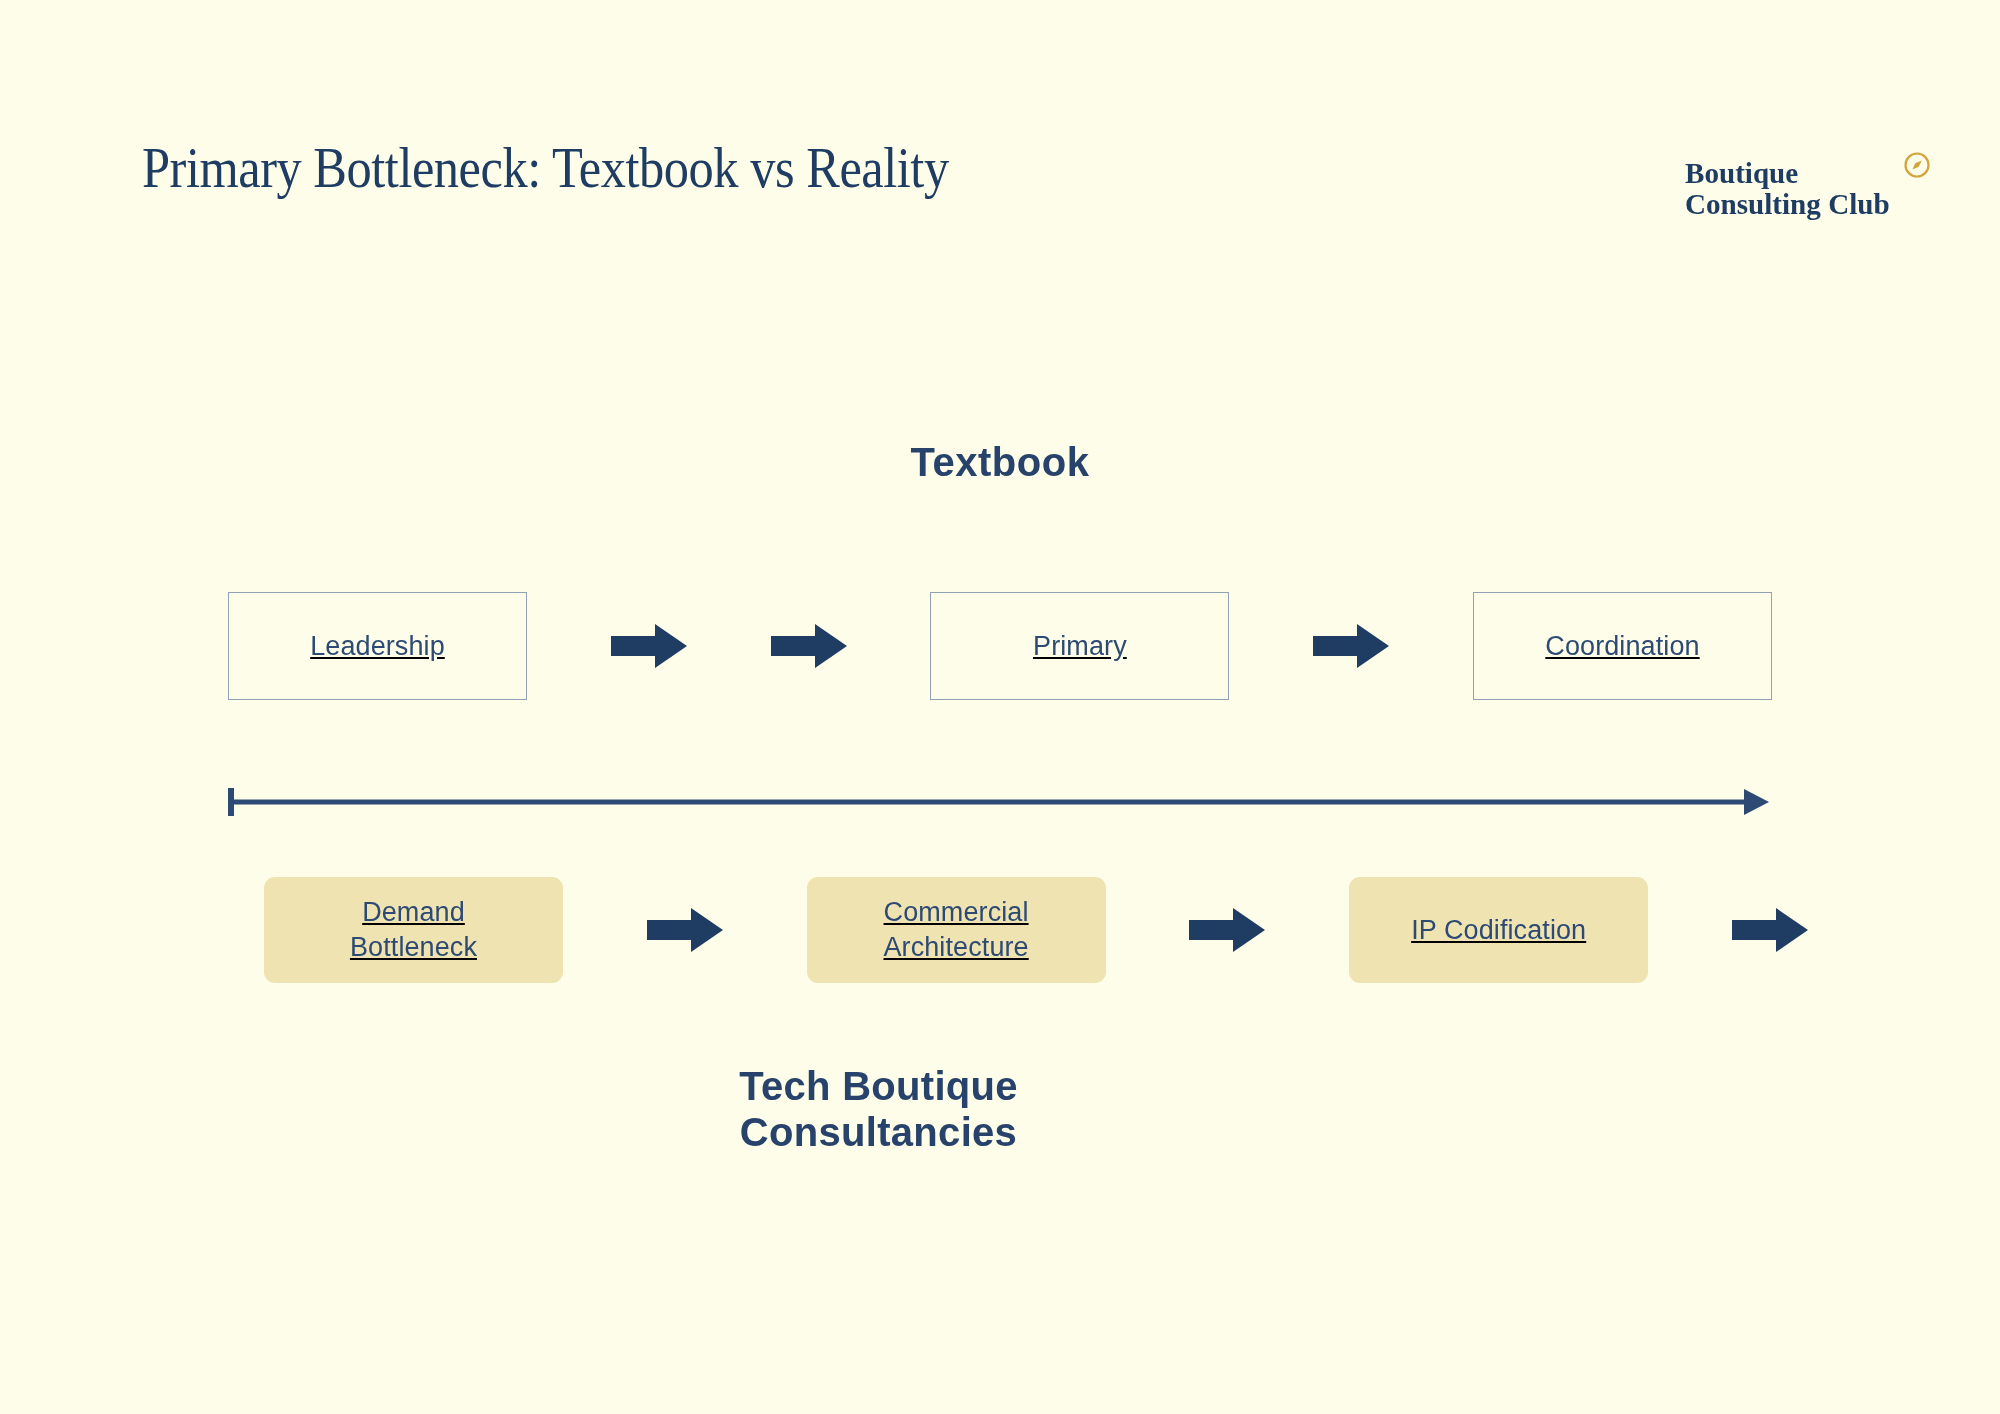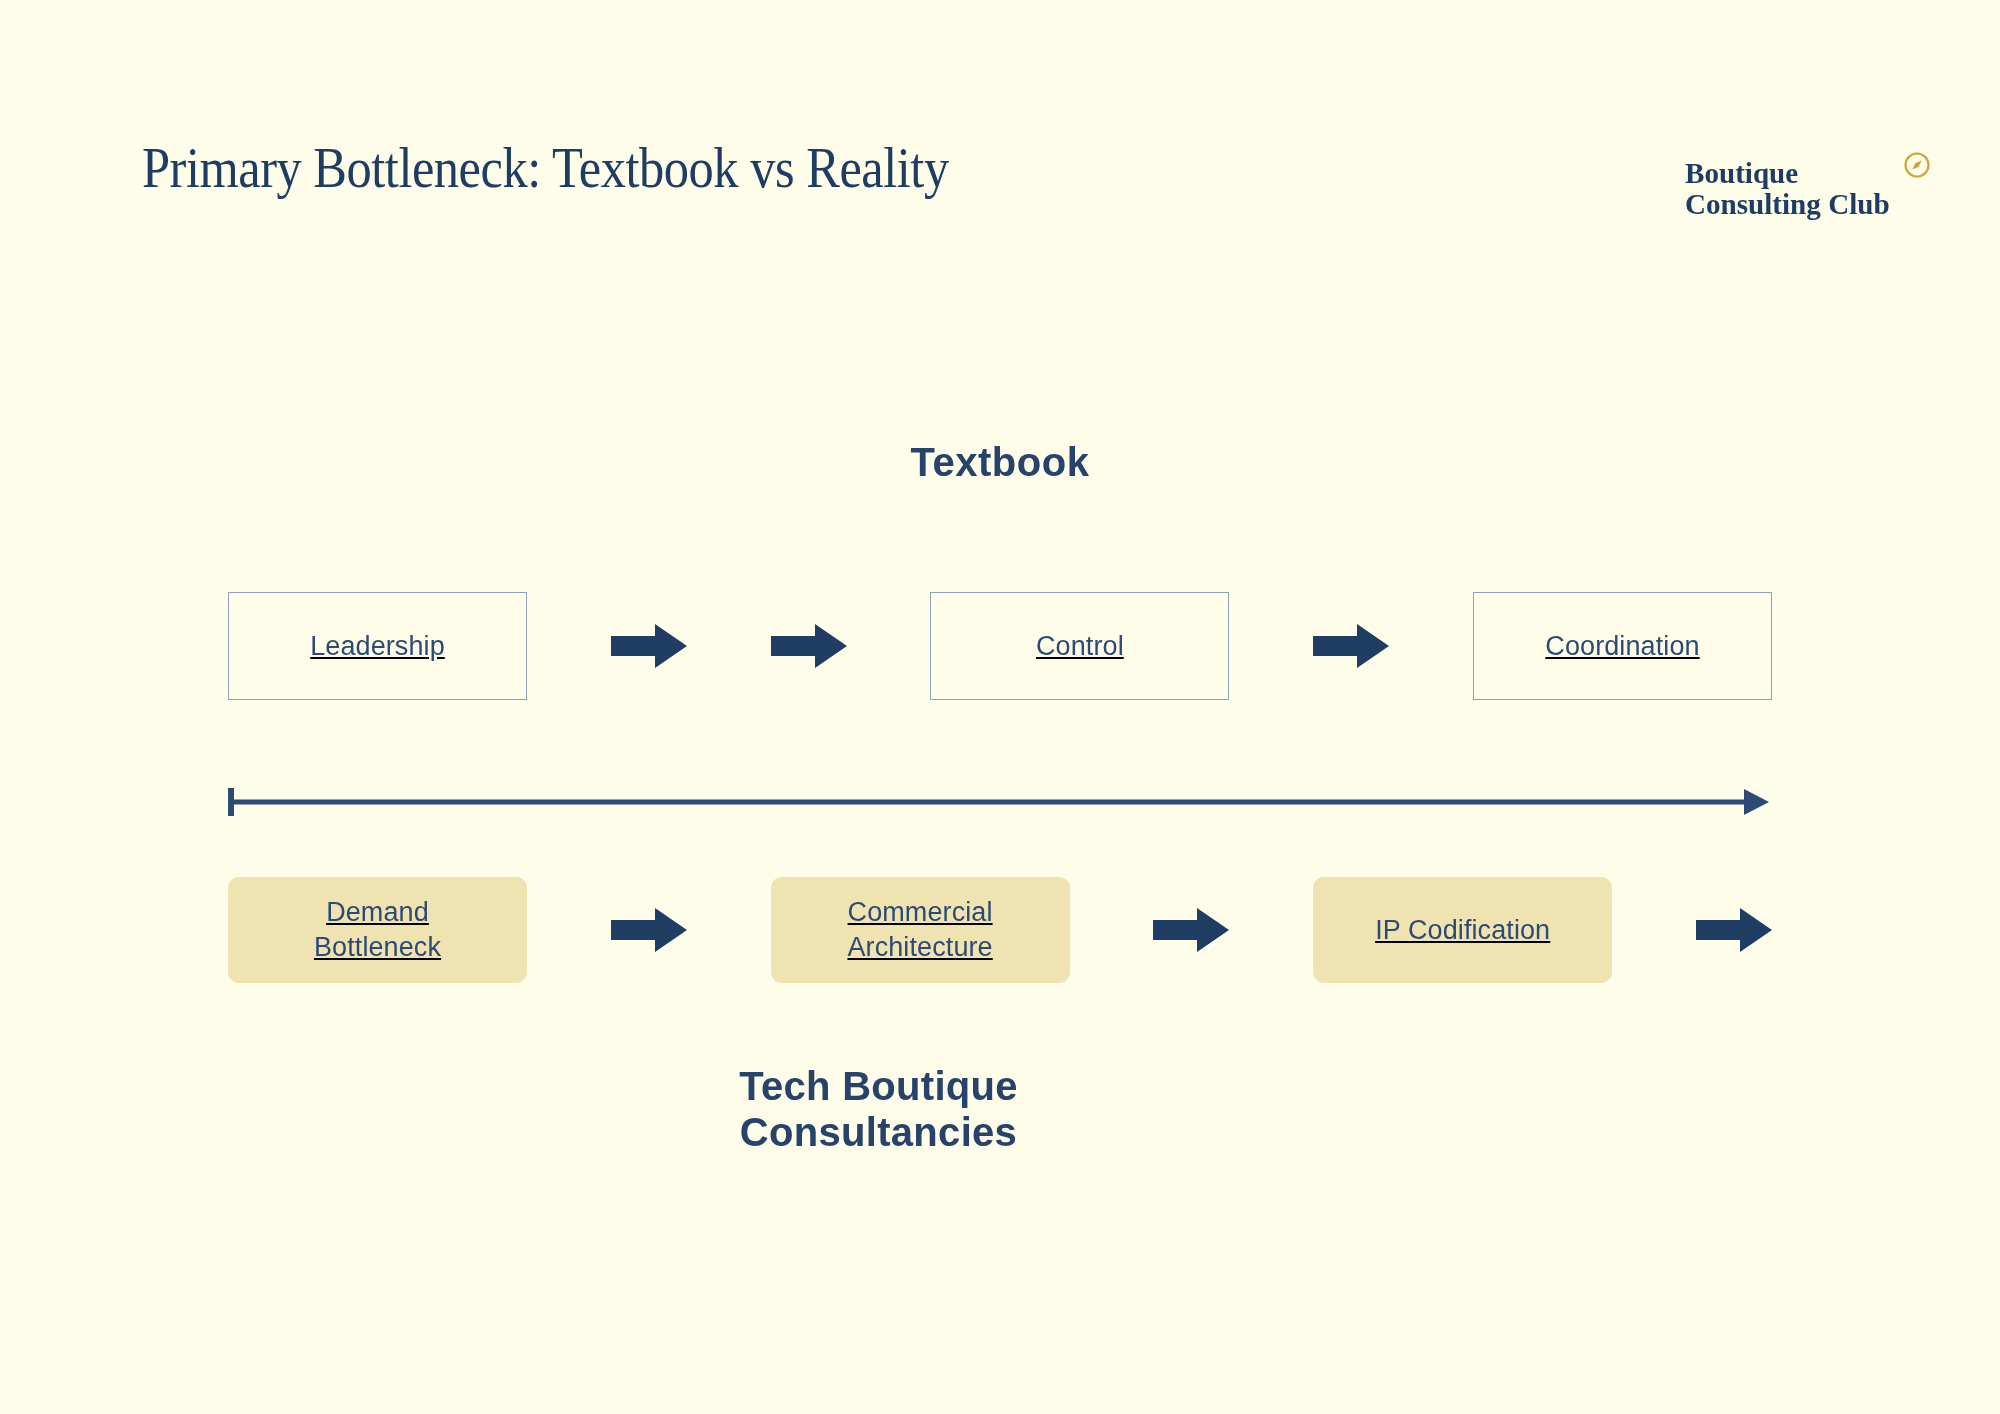--- a/index.html
+++ b/index.html
@@ -94,21 +94,21 @@
   .flow-row {
     position: absolute;
     left: 228px;
     width: 1544px;
     display: flex;
     align-items: center;
     justify-content: space-between;
     text-decoration: underline;
   }
   .flow-row.row-top { top: 591px; height: 110px; }
-  .flow-row.row-bottom { top: 876px; height: 108px; }
+  .flow-row.row-bottom { top: 876px; height: 108px; margin-left: 36px; }
 
   .node {
     box-sizing: border-box;
     display: flex;
     align-items: center;
     justify-content: center;
     text-align: center;
     color: #2c4a73;
     font-family: "Liberation Sans", sans-serif;
     font-size: 27px;
@@ -175,21 +175,21 @@
     <svg class="arrow" viewBox="0 0 76 52">
       <path d="M0 16 H44 V4 L76 26 L44 48 V36 H0 Z" fill="#1f3d63"></path>
     </svg>
 
 
     <svg class="arrow" viewBox="0 0 76 52">
       <path d="M0 16 H44 V4 L76 26 L44 48 V36 H0 Z" fill="#1f3d63"></path>
     </svg>
 
     <div class="node node-outline">
-      <span>Control</span>
+      <span>Primary</span>
     </div>
 
     <svg class="arrow" viewBox="0 0 76 52">
       <path d="M0 16 H44 V4 L76 26 L44 48 V36 H0 Z" fill="#1f3d63"></path>
     </svg>
 
     <div class="node node-outline">
       <span>Coordination</span>
     </div>
   </div>

